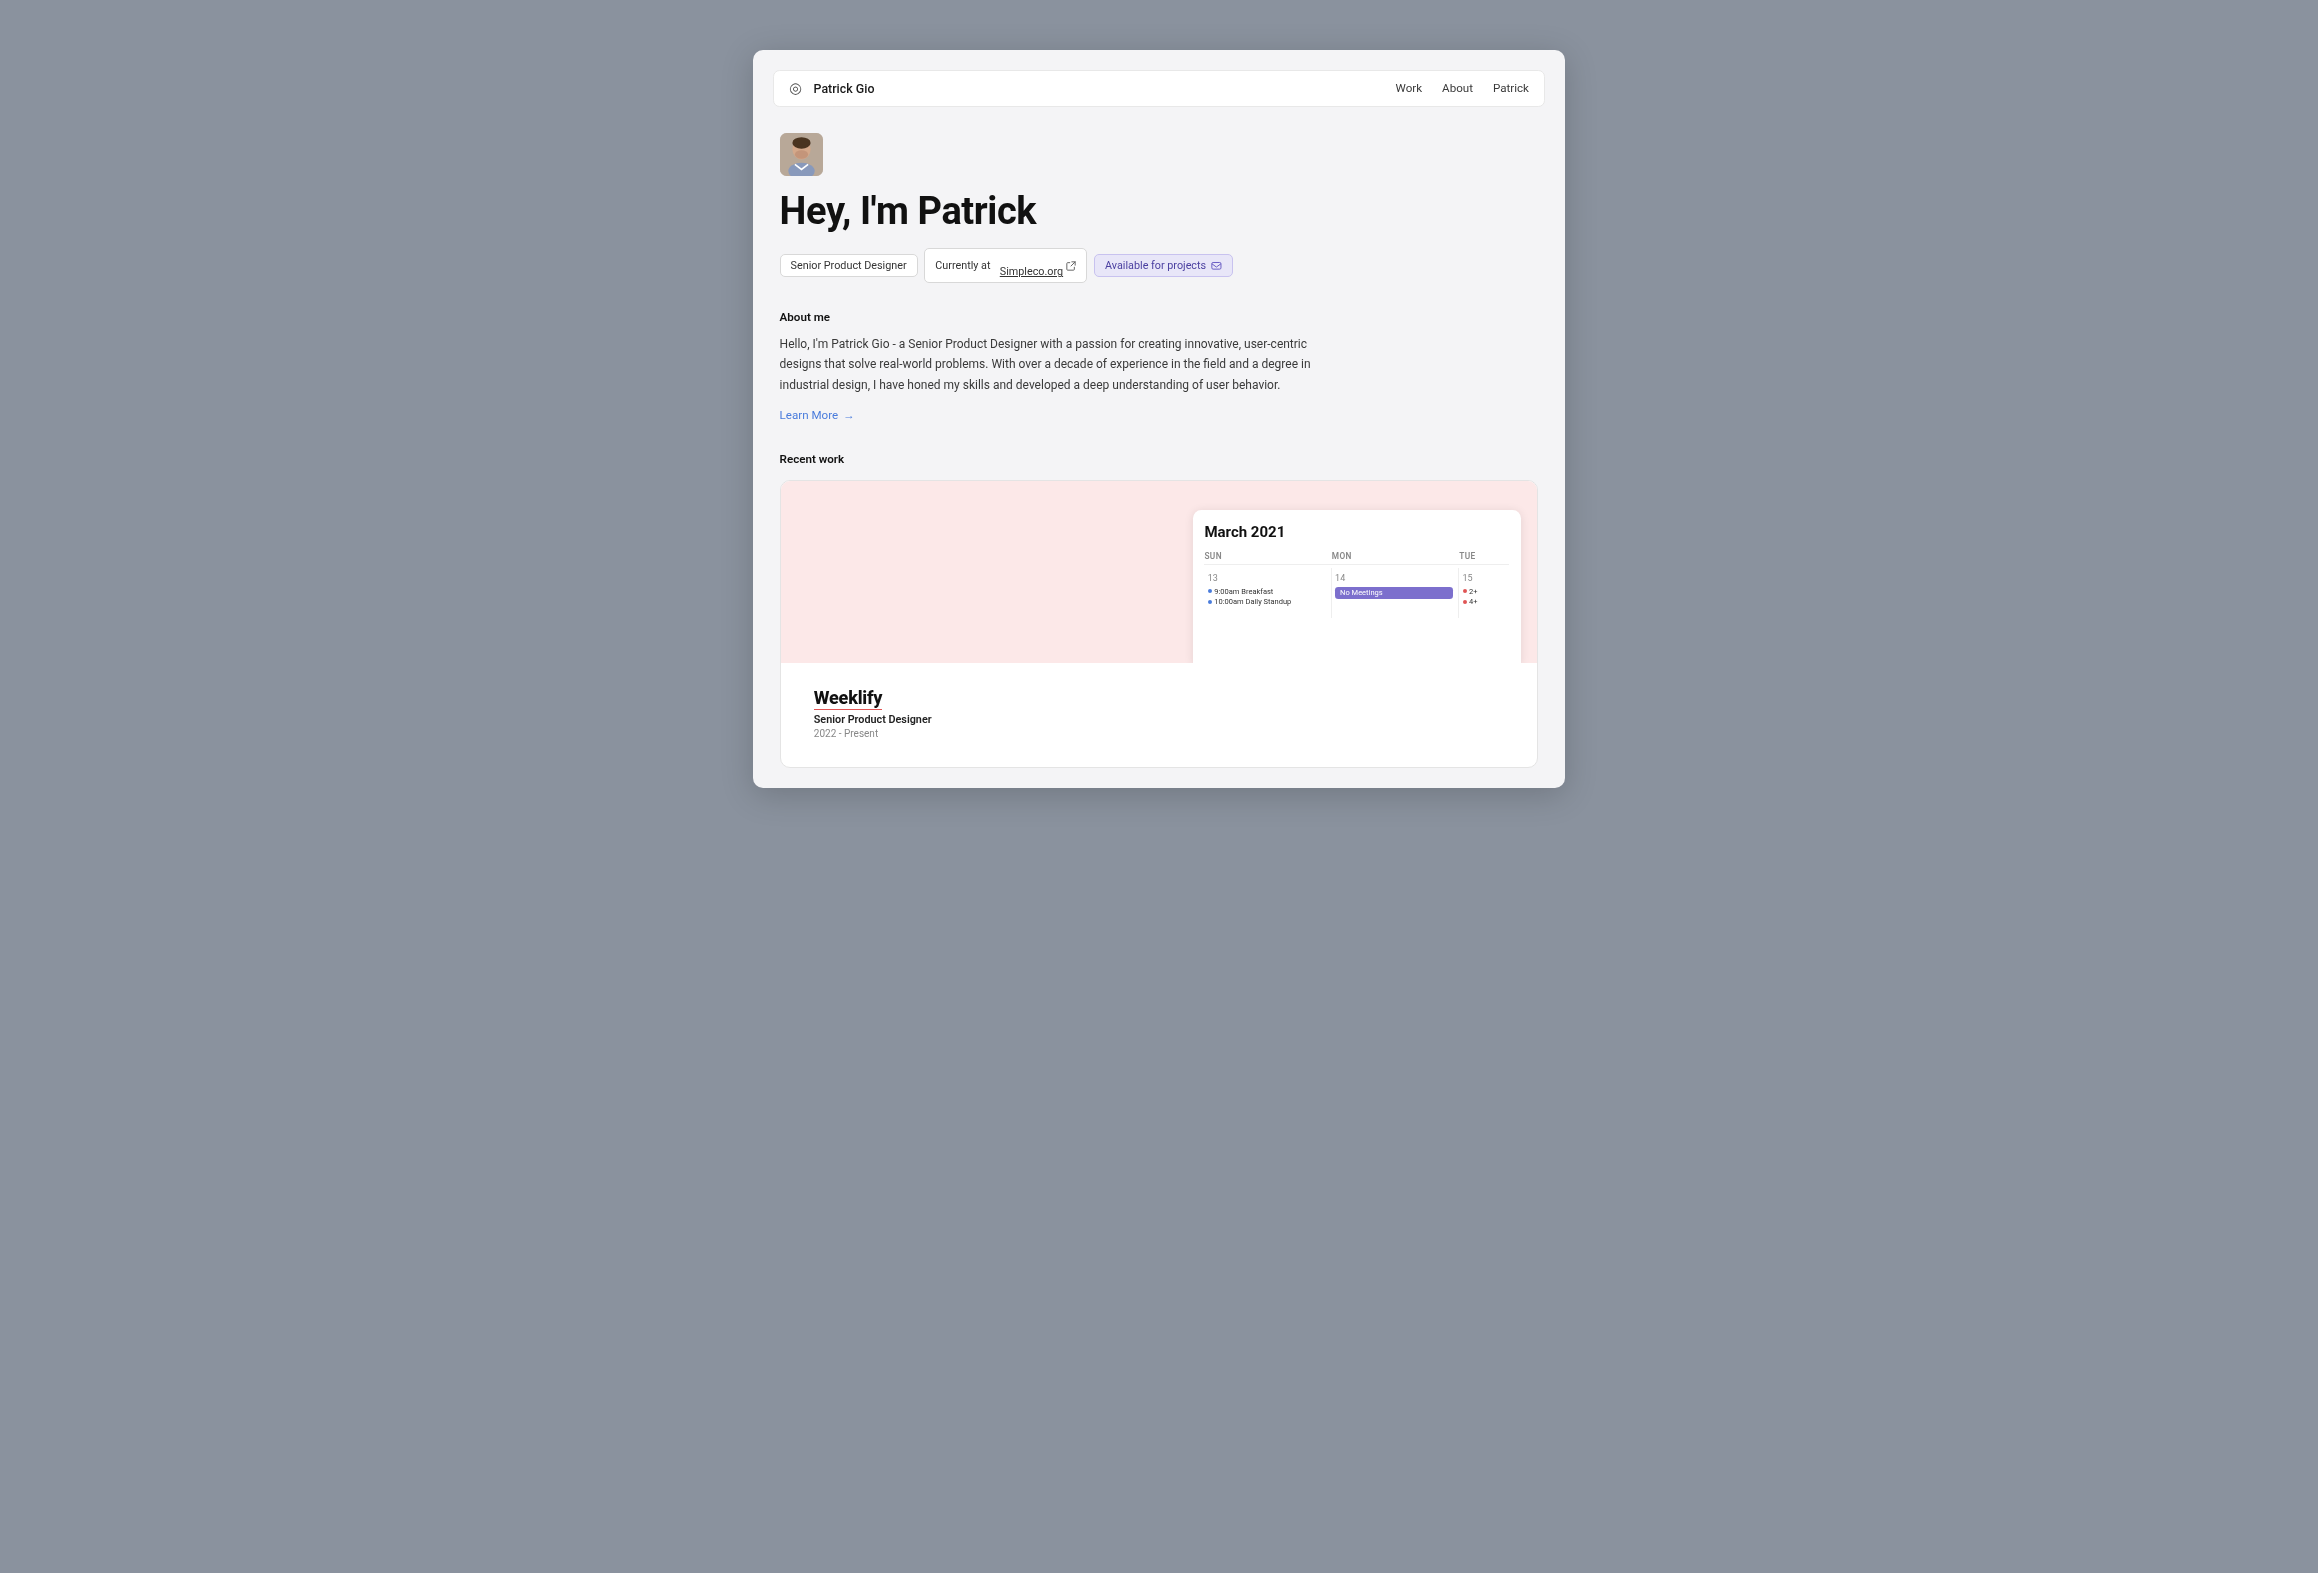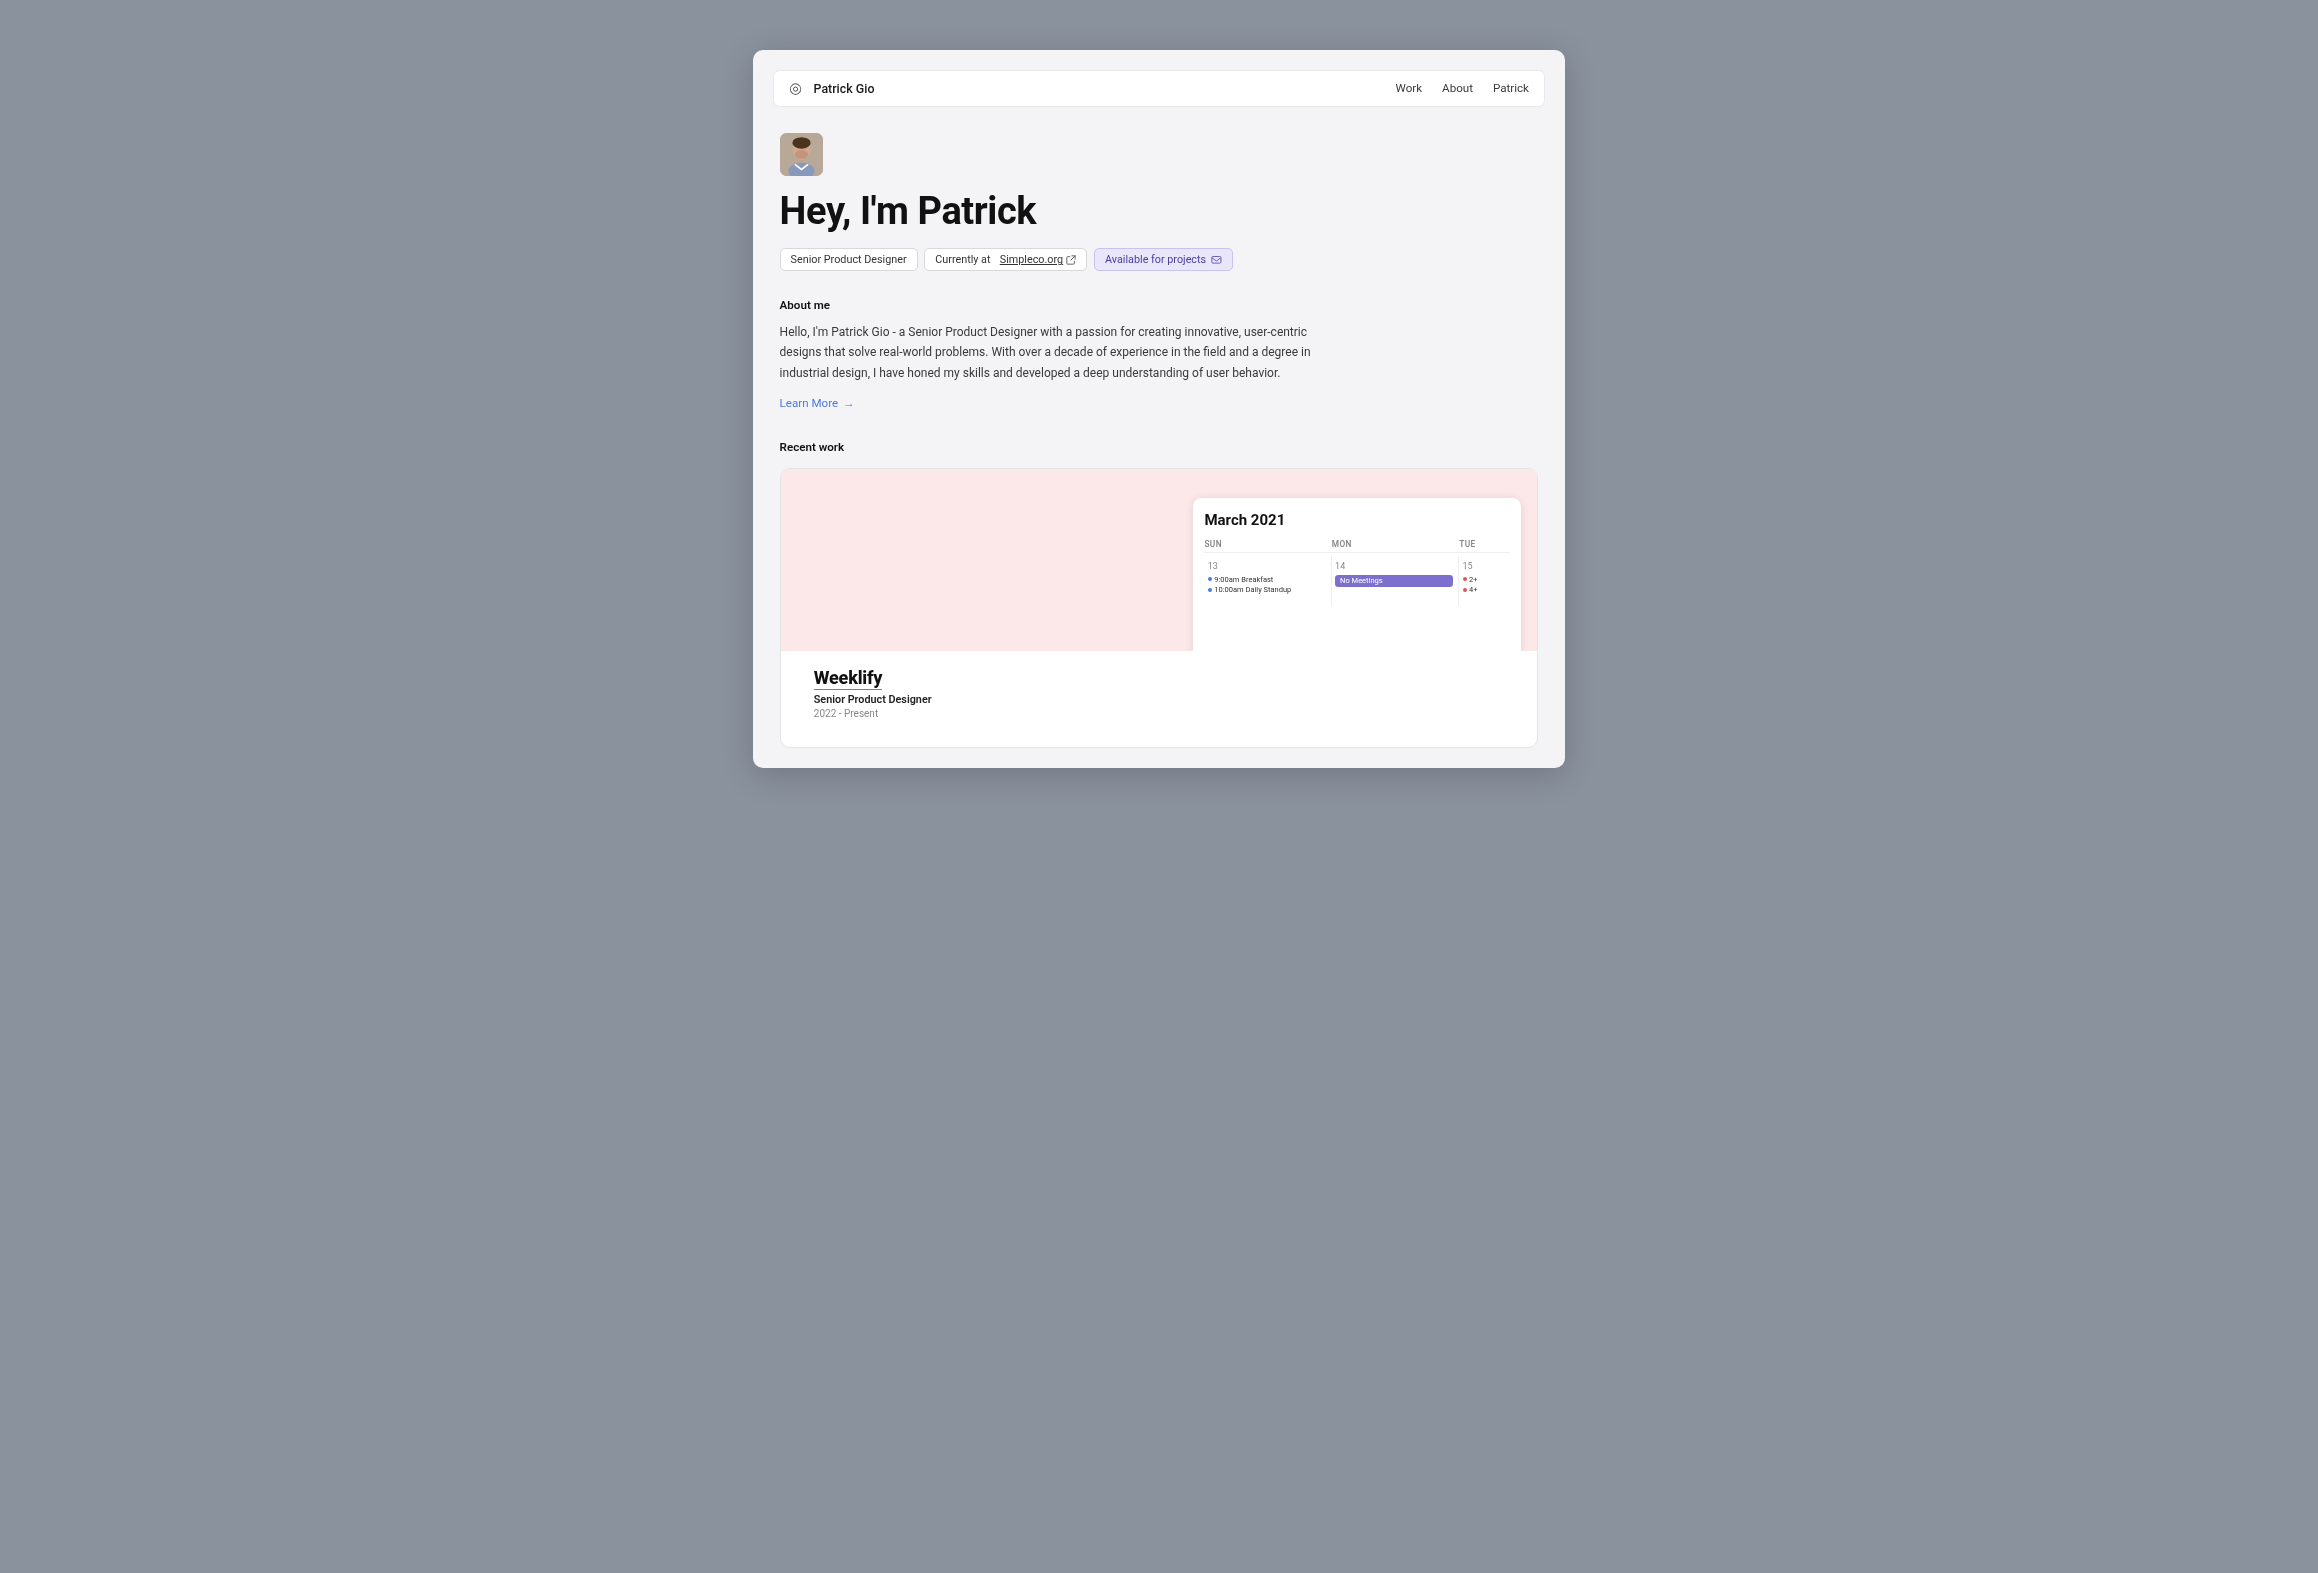--- a/index.html
+++ b/index.html
@@ -104,21 +104,21 @@
       border: 0.8px solid #d8d8d8;
       border-radius: 5px;
       padding: 4.1px 10px;
       font-size: 10.8px;
       color: #333;
       background: #fff;
       display: flex;
       align-items: center;
       gap: 3.3px;
     }
-    .badge-link span.underline { text-decoration: underline; }
+    .badge-link span.underline { text-decoration: underline; margin-top: 12px; }
     .badge-available {
       background: #e8e6f8;
       border: 0.8px solid #c8c2ef;
       border-radius: 5px;
       padding: 4.1px 10px;
       font-size: 10.8px;
       color: #4a3fa0;
       display: flex;
       align-items: center;
       gap: 5px;
@@ -247,20 +247,21 @@
     
     .work-card-info {
       padding: 16.6px 16.6px 0 16.6px;
     }
     .project-name {
       font-size: 18px;
       font-weight: 800;
       color: #111;
       margin-bottom: 3.3px;
       letter-spacing: -0.2px;
+      margin-top: 8px;
     }
     .project-name-underline {
       display: inline-block;
       border-bottom: 1.7px solid #e05555;
       padding-bottom: 0.8px;
     }
     .project-role {
       font-size: 10.8px;
       font-weight: 600;
       color: #222;

